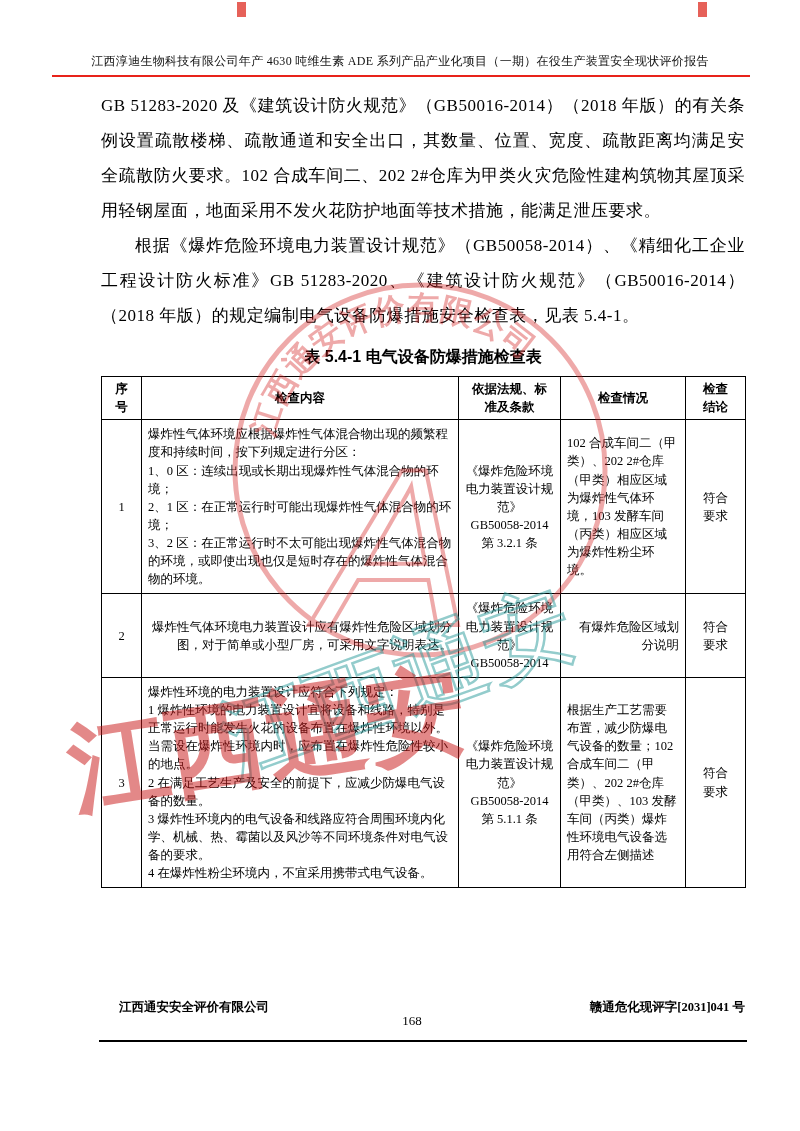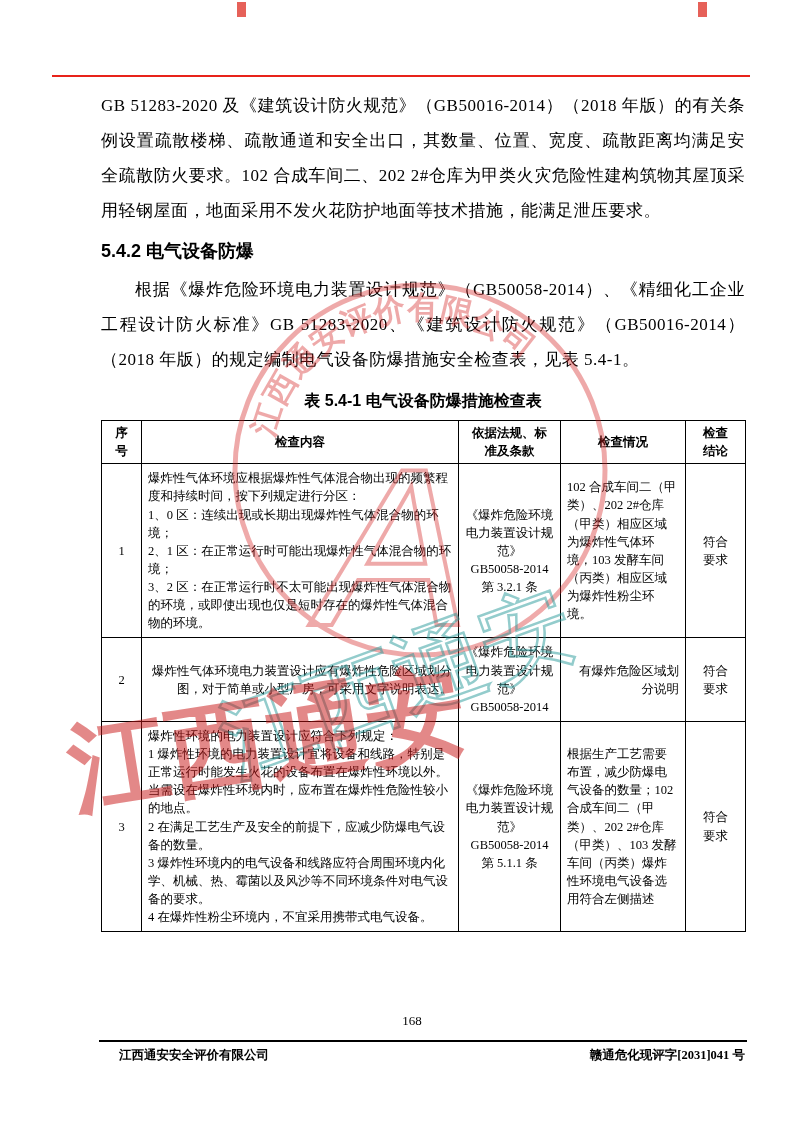--- a/index.html
+++ b/index.html
@@ -53,42 +53,42 @@
   td.center{ text-align:right; }
 
   .page-number{
     position:absolute; top:1013px; left:12px; width:100%;
     text-align:center; font-size:13px;
   }
   .footer-rule{
     position:absolute; top:1040px; left:99px; right:53px; height:2px; background:#000;
   }
   .footer{
-    position:absolute; top:1047px; left:99px; right:53px;
+    position:absolute; top:999px; left:99px; right:53px;
     display:flex; justify-content:space-between;
     font-size:12.5px; font-weight:600; padding:0 2px 0 20px;
   }
 
   .watermark{
     position:absolute; top:0; left:0; z-index:9; pointer-events:none;
   }
 </style>
 </head>
 <body>
 
 <div class="page">
 
   <div class="top-mark left"></div>
   <div class="top-mark right"></div>
 
+  <div class="header">江西淳迪生物科技有限公司年产 4630 吨维生素 ADE 系列产品产业化项目（一期）在役生产装置安全现状评价报告</div>
   <div class="header-rule"></div>
 
   <div class="content">
     <p class="para">GB 51283-2020 及《建筑设计防火规范》（GB50016-2014）（2018 年版）的有关条例设置疏散楼梯、疏散通道和安全出口，其数量、位置、宽度、疏散距离均满足安全疏散防火要求。102 合成车间二、202 2#仓库为甲类火灾危险性建构筑物其屋顶采用轻钢屋面，地面采用不发火花防护地面等技术措施，能满足泄压要求。</p>
-    <h2 class="heading">5.4.2 电气设备防爆</h2>
     <p class="para indent">根据《爆炸危险环境电力装置设计规范》（GB50058-2014）、《精细化工企业工程设计防火标准》GB 51283-2020、《建筑设计防火规范》（GB50016-2014）（2018 年版）的规定编制电气设备防爆措施安全检查表，见表 5.4-1。</p>
     <div class="table-title">表 5.4-1  电气设备防爆措施检查表</div>
 
     <table class="check-table">
       <colgroup>
         <col style="width:40px">
           <col style="width:317px">
           <col style="width:102px">
           <col style="width:125px">
           <col style="width:60px">

